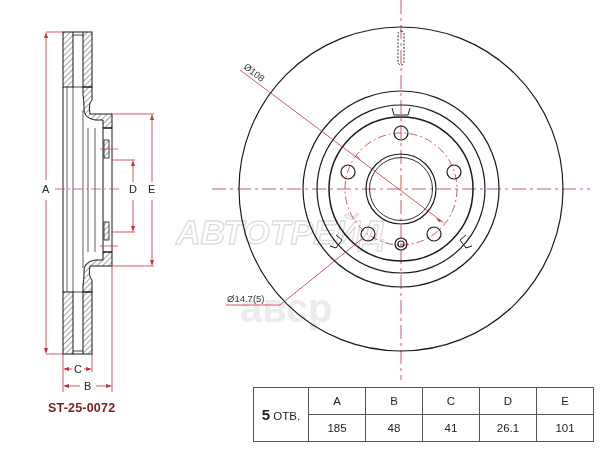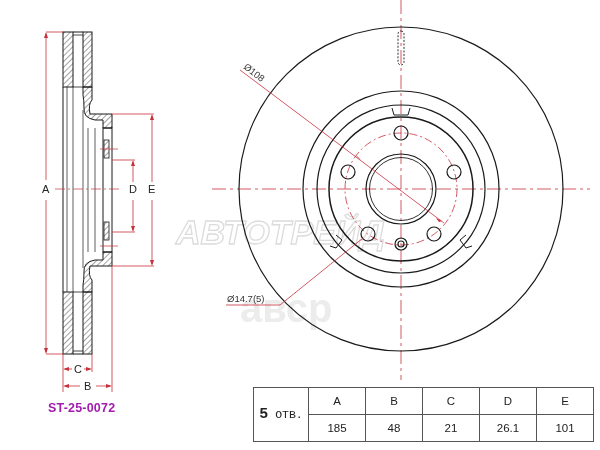--- a/index.html
+++ b/index.html
@@ -1,22 +1,22 @@
 <!DOCTYPE html>
 <html><head>
 <meta charset="utf-8">
 <style>
   html, body { margin: 0; padding: 0; background: #ffffff; }
   body { width: 600px; height: 450px; position: relative; overflow: hidden;
          font-family: "Liberation Sans", sans-serif; }
   #drawing { position: absolute; left: 0; top: 0; width: 600px; height: 450px; }
-  .part-number { position: absolute; left: 48px; top: 401px; font-size: 12.5px; font-weight: bold; color: #a21caf; letter-spacing: 0.2px; }
+  .part-number { position: absolute; left: 48px; top: 401px; font-size: 12.5px; font-weight: bold; color: #7f1d1d; letter-spacing: 0.2px; }
   .spec-table { position: absolute; left: 253px; top: 387px; border-collapse: collapse; font-size: 11.5px; color: #222; }
   .spec-table td { border: 1px solid #555; text-align: center; padding: 0; height: 26px; }
-  .spec-table .holes-cell { width: 54px; font-size: 11.5px; font-family: Liberation Mono, monospace; }
+  .spec-table .holes-cell { width: 54px; font-size: 11.5px; }
   .spec-table .holes-cell b { font-size: 15px; }
   .spec-table .col { width: 56px; }
 </style>
 </head>
 <body>
 
 <svg id="drawing" width="600" height="450" viewBox="0 0 600 450" xmlns="http://www.w3.org/2000/svg">
   <defs>
     <pattern id="hatch" patternUnits="userSpaceOnUse" width="4" height="4" patternTransform="rotate(45)">
       <line x1="0" y1="0" x2="0" y2="4" stroke="#333" stroke-width="0.9"></line>
@@ -167,18 +167,18 @@
     </td>
     <td class="col">A</td>
     <td class="col">B</td>
     <td class="col">C</td>
     <td class="col">D</td>
     <td class="col">E</td>
   </tr>
   <tr>
     <td class="col">185</td>
     <td class="col">48</td>
-    <td class="col">21</td>
+    <td class="col">41</td>
     <td class="col">26.1</td>
     <td class="col">101</td>
   </tr>
 </tbody>
   </table>
 
 </body></html>

